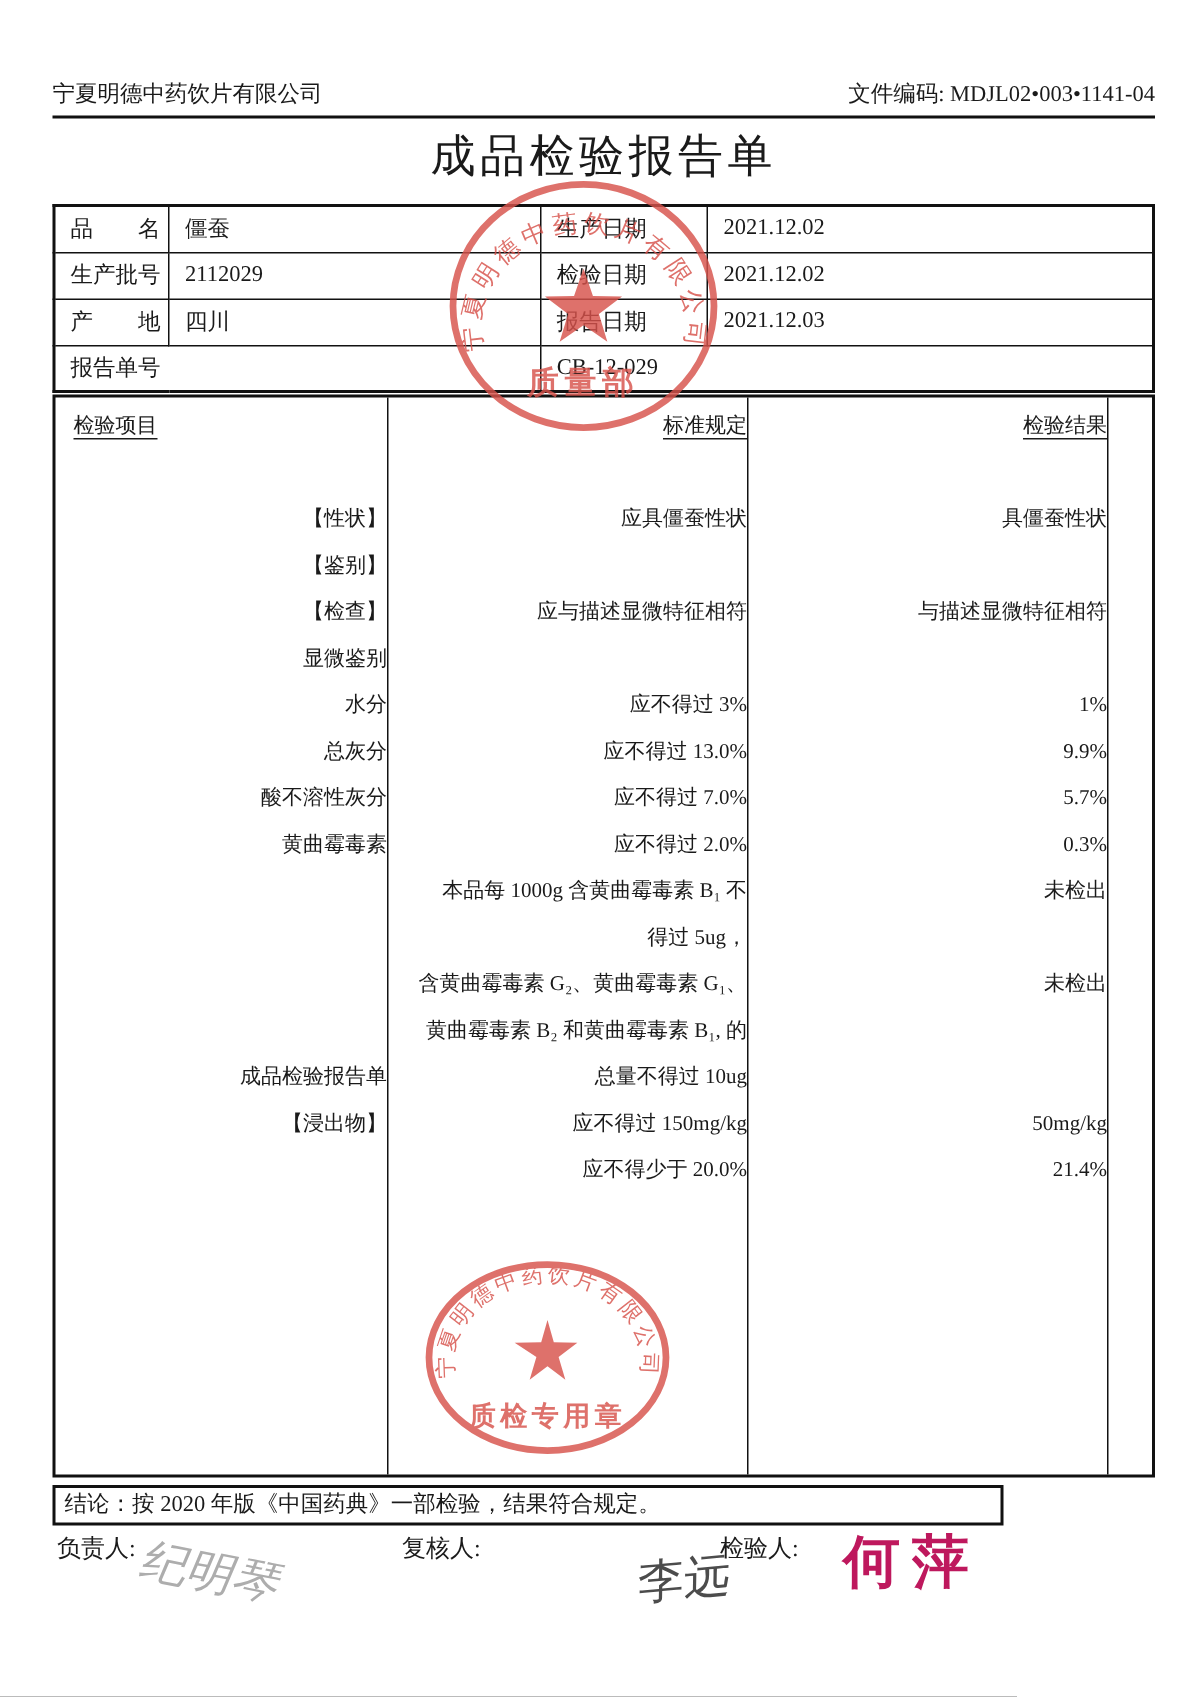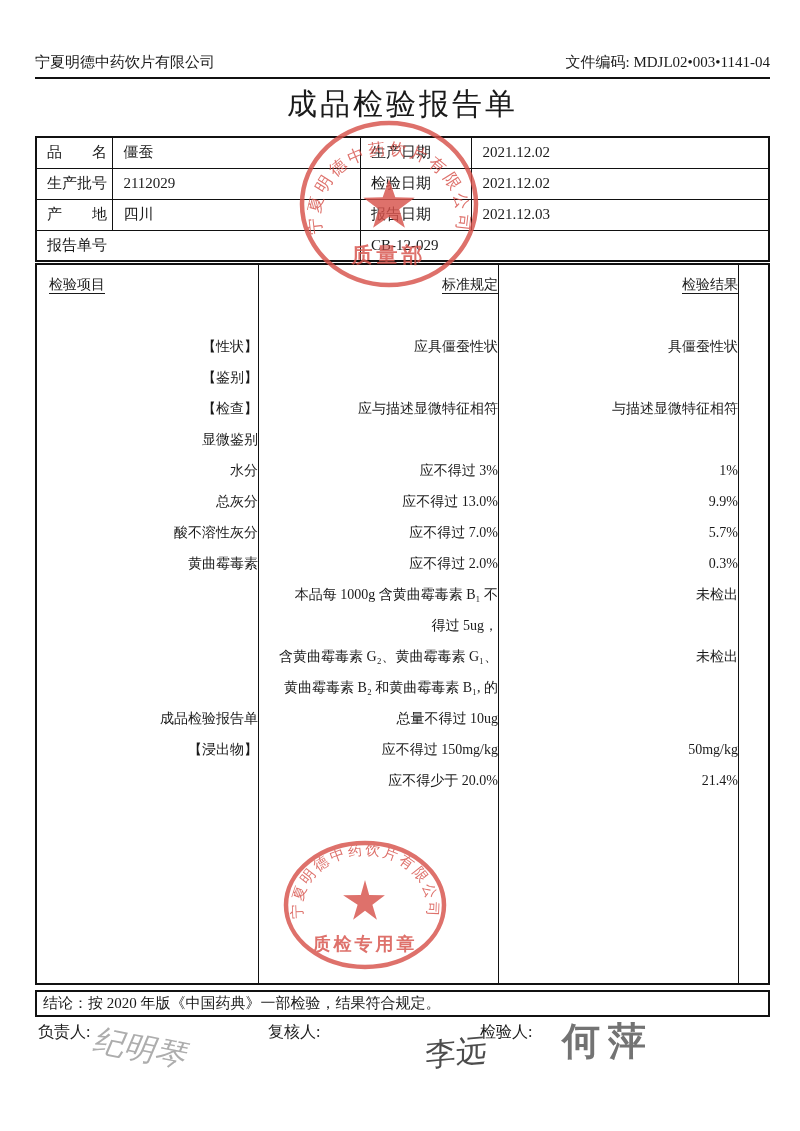--- a/index.html
+++ b/index.html
@@ -22,27 +22,27 @@
   .main { position:absolute; top:263px; left:35px; width:735px; height:722px; border:2px solid #111; display:flex; font-size:14px;gap:12px; }
   .mcol { border-right:1px solid #111; padding-top:4px; overflow:hidden; }
   .mcol:last-child { border-right:none; }
   .col-item { width:222px; }  .col-std { width:228px; }  .col-res { width:228px; }  .col-blank { flex:1; }
   .ln { height:31px; line-height:31px; white-space:nowrap; padding-left:10px;text-align:right; }
   .col-std .ln, .col-res .ln { padding-left:8px; }
   .ln.hd { padding-left:0; }
   .col-item .ln.hd { text-align:left; padding-left:12px; }
   .ln.hd span { text-decoration:underline; text-underline-offset:4px; }
   
-  .conclusion { position:absolute; top:990px; left:35px; width:735px; height:27px; border:2px solid #111; line-height:23px; padding-left:6px; font-size:15px; white-space:nowrap; }
+  .conclusion { position:absolute; top:990px; left:35px; width:634px; height:27px; border:2px solid #111; line-height:23px; padding-left:6px; font-size:15px; white-space:nowrap; }
   .sigrow { position:absolute; top:1022px; left:35px; width:735px; height:80px; font-size:16px; }
   .siglabel { position:absolute; top:0; white-space:nowrap; }
   .sig { position:absolute; white-space:nowrap; }
   .sig1 { left:60px; top:6px; font-size:31px; color:#adadad; transform:rotate(11deg) skewX(-12deg); }
   .sig2 { left:390px; top:10px; font-size:31px; color:#4c4c4c; transform:rotate(-5deg) skewX(-6deg); }
-  .sig3 { left:527px; top:-6px; font-size:38px; font-weight:bold; color:#737373; letter-spacing:8px; }
+  .sig3 { left:527px; top:-6px; font-size:38px; font-weight:bold; color:#be185d; letter-spacing:8px; }
   
   .stamp { position:absolute; pointer-events:none; opacity:0.82; }
   .stamp-top { left:293px; top:116px; }
   .stamp-bottom { left:281px; top:838px; }
 </style>
 </head>
 <body>
 
 <div class="page">
 

